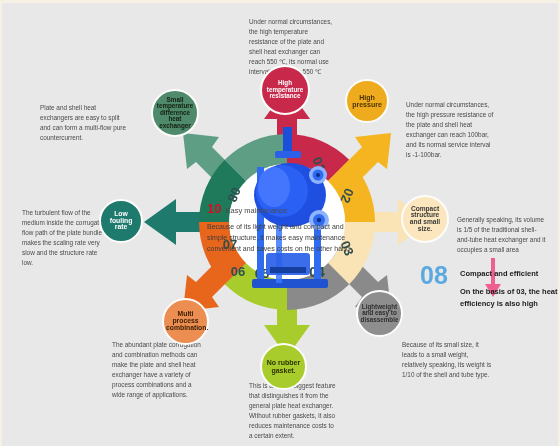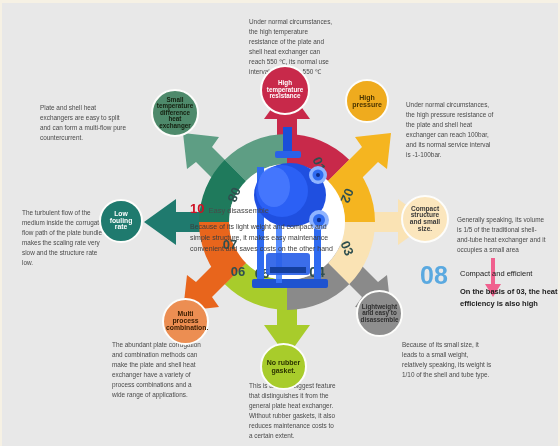--- a/index.html
+++ b/index.html
@@ -68,21 +68,21 @@
   }
   .center-body { font-size: 7px; line-height: 1.6; color: #3d3d3d; }
 
   
   .block09 { position: absolute; z-index: 5; }
   .b09-num {
     font-size: 25px; font-weight: bold; color: #5aa9e0;
     position: absolute; left: 0; top: 0;
   }
   .b09-title {
-    font-size: 7.5px; font-weight: normal; color: #1a1a1a;
+    font-size: 7.5px; font-weight: bold; color: #1a1a1a;
     position: absolute; left: 40px; top: 8px; white-space: nowrap;
   }
   .b09-sub {
     font-size: 7.5px; font-weight: bold; color: #1a1a1a;
     position: absolute; left: 40px; top: 25px;
     width: 145px; line-height: 1.55;
   }
   .pink-arrow { position: absolute; z-index: 5; }
 
   
@@ -217,24 +217,24 @@
   </div>
 
   <div class="node" style="left:97px; top:196px; width:44px; height:44px; background:#1f7a6e; color:#ffffff; font-size:6.8px;">
     <span>Low fouling rate</span>
   </div>
 
   <div class="node" style="left:149px; top:86px; width:48px; height:48px; background:#4e8a6b; color:#14200f; font-size:6.3px;">
     <span>Small temperature difference heat exchanger</span>
   </div>
 
-  <div class="center-text" style="left:188px; top:198px;">
+  <div class="center-text" style="left:205px; top:198px;">
     <div class="center-title">
       <b>10</b>
-      <span>Easy disassemble</span>
+      <span>Easy maintenance</span>
     </div>
     <div class="center-body">Because of its light weight and compact and simple structure, it makes easy maintenance convenient and saves costs on the other hand</div>
   </div>
 
   <div class="desc" style="left:247px; top:14px; width:88px;">Under normal circumstances, the high temperature resistance of the plate and shell heat exchanger can reach 550 ℃, its normal use interval is -150 ℃ -550 ℃</div>
 
   <div class="desc" style="left:404px; top:97px; width:88px;">Under normal circumstances, the high pressure resistance of the plate and shell heat exchanger can reach 100bar, and its normal service interval is -1-100bar.</div>
 
   <div class="desc" style="left:455px; top:212px; width:90px;">Generally speaking, its volume is 1/5 of the traditional shell-and-tube heat exchanger and it occupies a small area</div>
 

